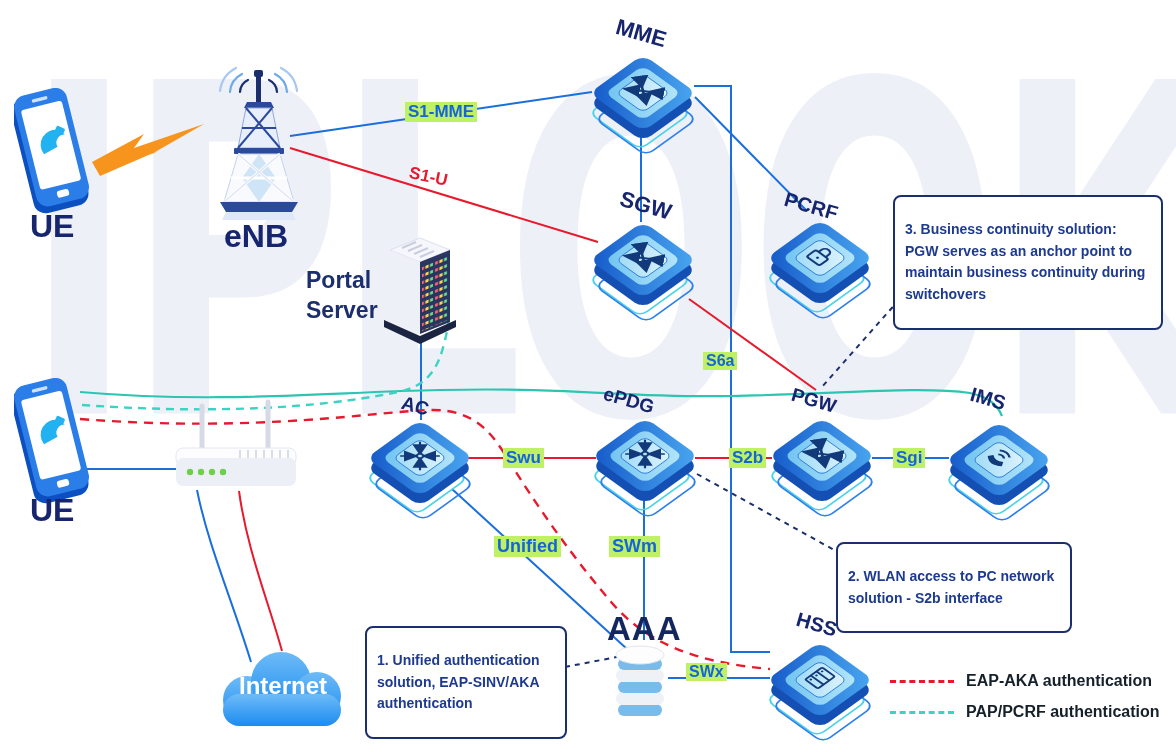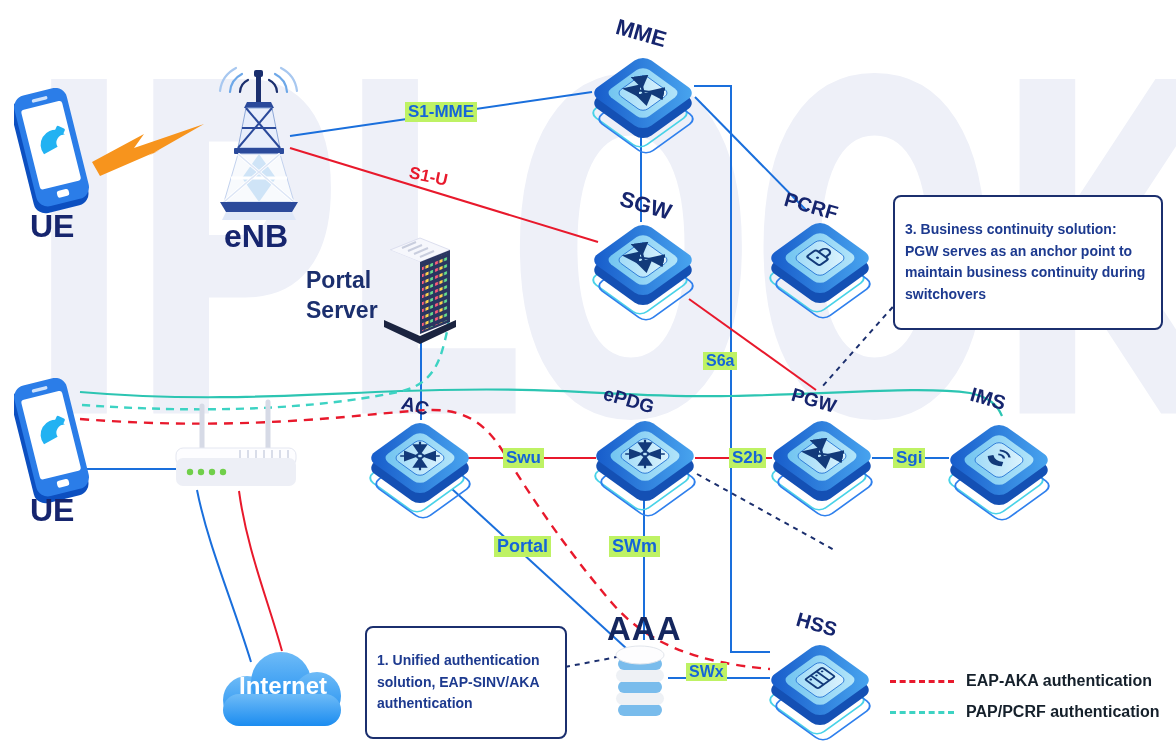--- a/index.html
+++ b/index.html
@@ -297,26 +297,29 @@
   <span class="cloud-label" style="left:228px;top:672px">Internet</span>
   <span class="aaa-label" style="left:607px;top:610px">AAA</span>
   <span class="node-label tilt" style="left:800px;top:608px">HSS</span>
 
   <span class="link-label" style="left:405px;top:102px;font-size:17px">S1-MME</span>
   <span class="link-label red-label" style="left:406px;top:167px;font-size:17px">S1-U</span>
   <span class="link-label" style="left:703px;top:352px">S6a</span>
   <span class="link-label" style="left:503px;top:448px;font-size:17px">Swu</span>
   <span class="link-label" style="left:729px;top:448px;font-size:17px">S2b</span>
   <span class="link-label" style="left:893px;top:448px;font-size:17px">Sgi</span>
-  <span class="link-label" style="left:494px;top:536px;font-size:18px">Portal</span>
+  <span class="link-label" style="left:494px;top:536px;font-size:18px">Unified</span>
   <span class="link-label" style="left:609px;top:536px;font-size:18px">SWm</span>
   <span class="link-label" style="left:686px;top:663px">SWx</span>
 
   <div class="callout" style="left:365px;top:626px;width:178px">
     <span>1. Unified authentication solution, EAP-SINV/AKA authentication</span>
+  </div>
+  <div class="callout" style="left:836px;top:542px;width:212px">
+    <span>2. WLAN access to PC network solution - S2b interface</span>
   </div>
   <div class="callout" style="left:893px;top:195px;width:246px">
     <span>3. Business continuity solution: PGW serves as an anchor point to maintain business continuity during switchovers</span>
   </div>
 
   <div class="legend-row" style="left:890px;top:660px">
     <div class="dash"></div>
     <span class="legend-text">EAP-AKA authentication</span>
   </div>
   <div class="legend-row" style="left:890px;top:691px">

